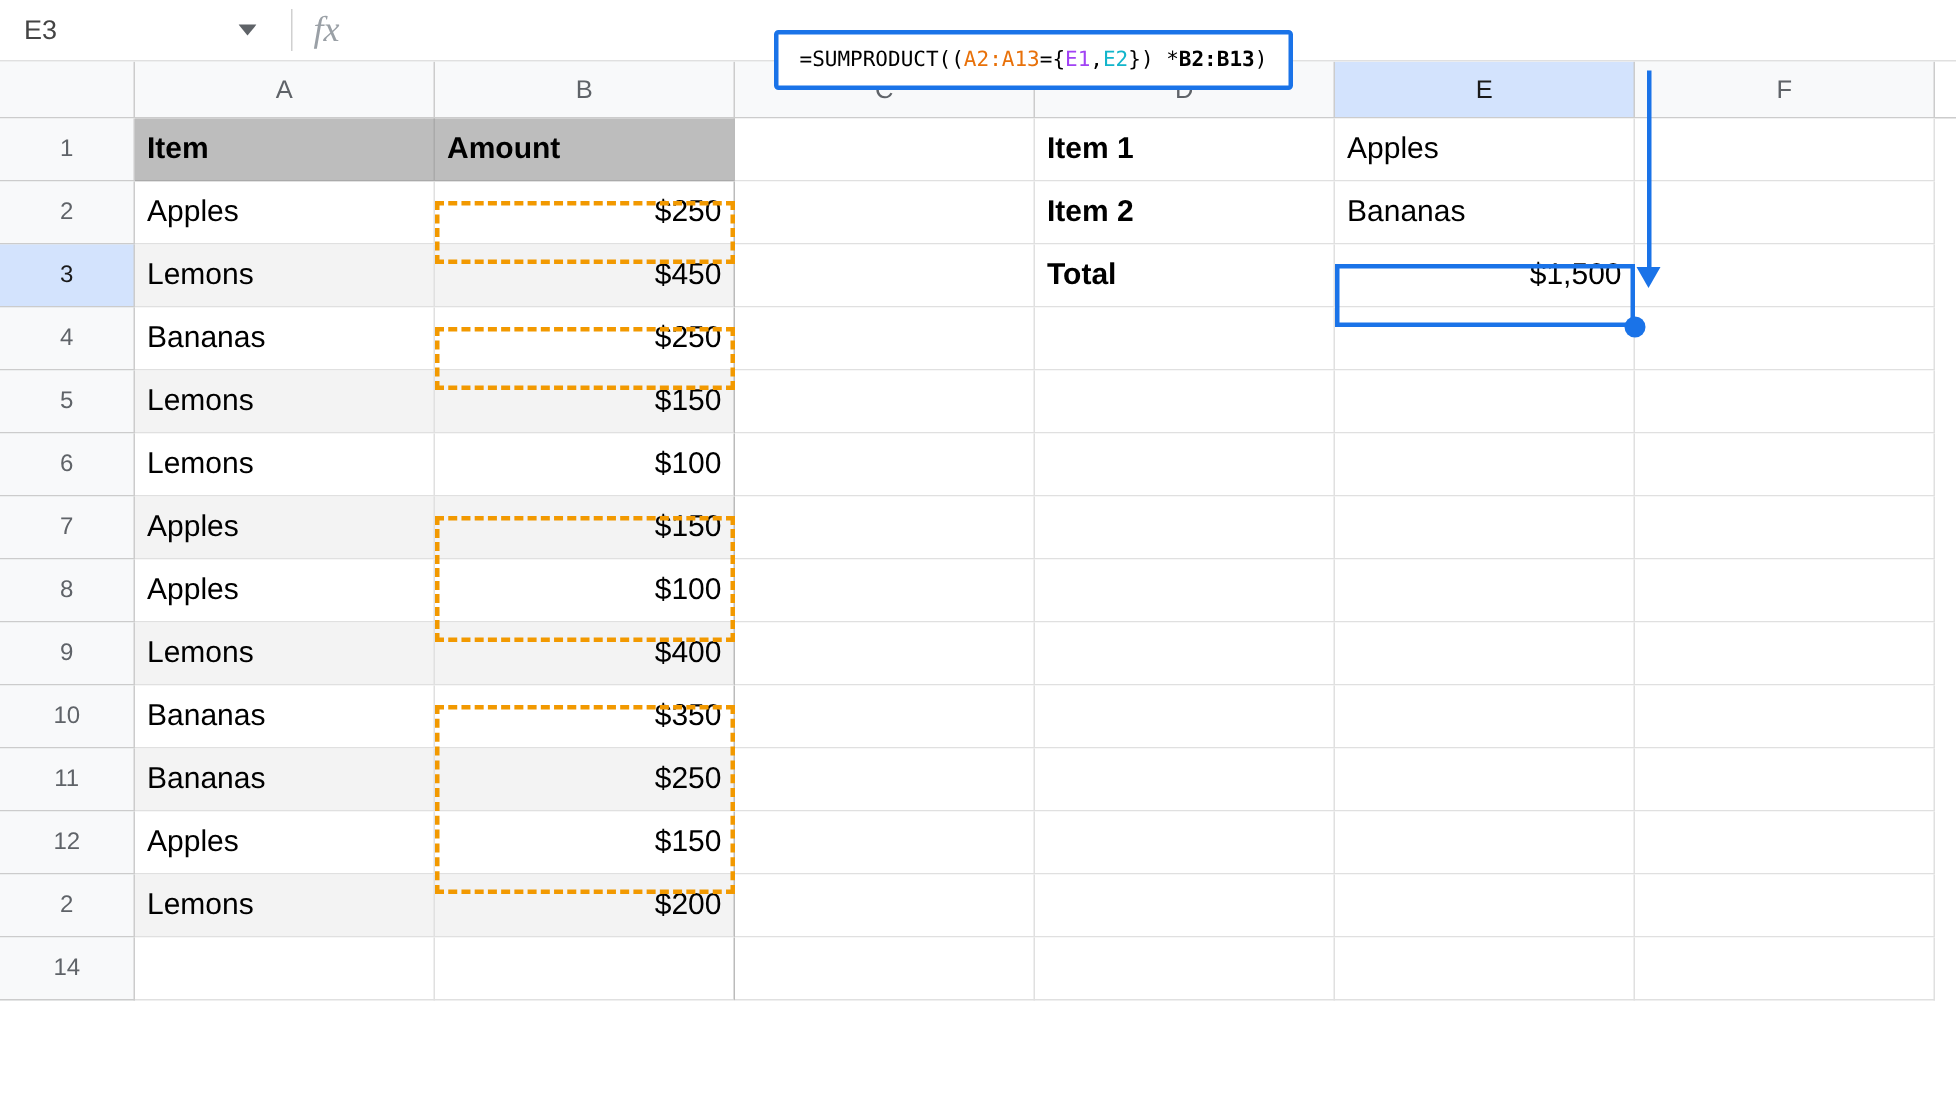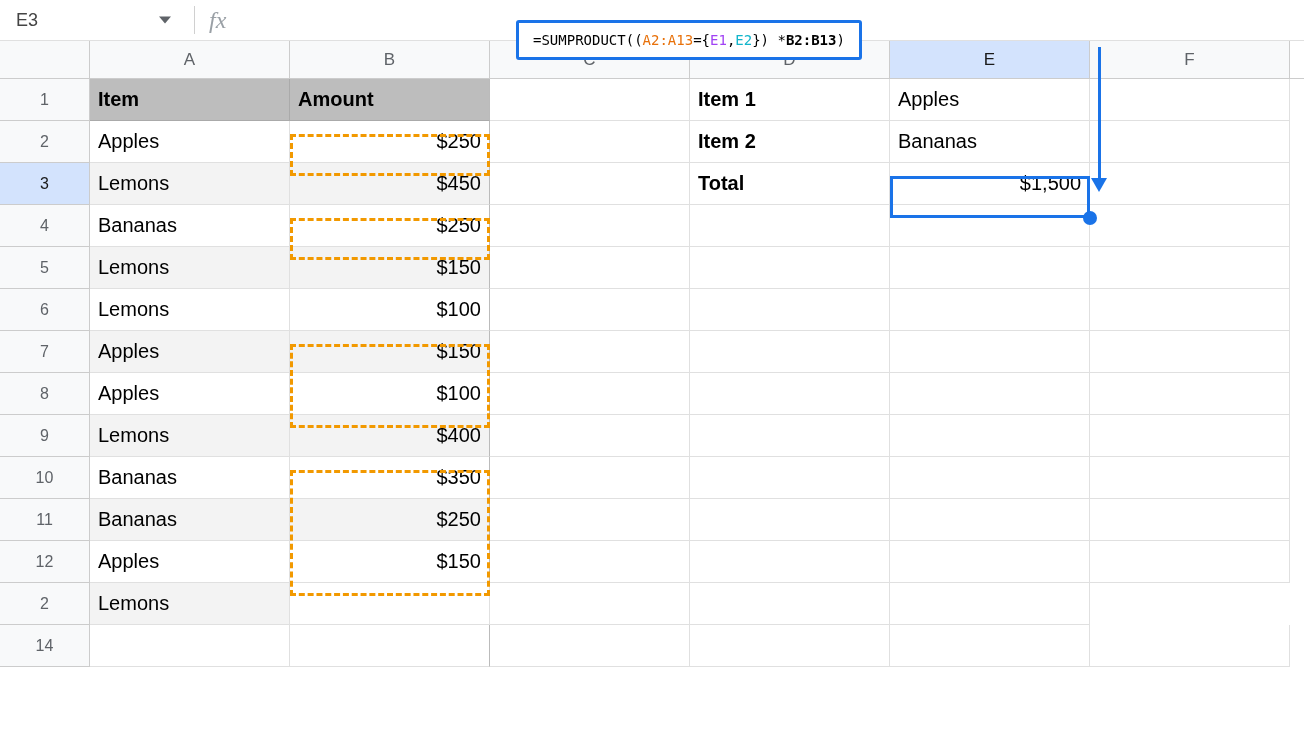--- a/index.html
+++ b/index.html
@@ -339,20 +339,21 @@
     <div class="cell cB right">$150</div>
     <div class="cell cC"></div>
     <div class="cell cD"></div>
     <div class="cell cE"></div>
     <div class="cell cF"></div>
   </div>
 
   <div class="row">
     <div class="row-h">2</div>
     <div class="cell cA alt-shade">Lemons</div>
+    <div class="cell cB right alt-shade">$200</div>
     <div class="cell cC"></div>
     <div class="cell cD"></div>
     <div class="cell cE"></div>
     <div class="cell cF"></div>
   </div>
 
   <div class="row">
     <div class="row-h">14</div>
     <div class="cell cA"></div>
     <div class="cell cB"></div>

